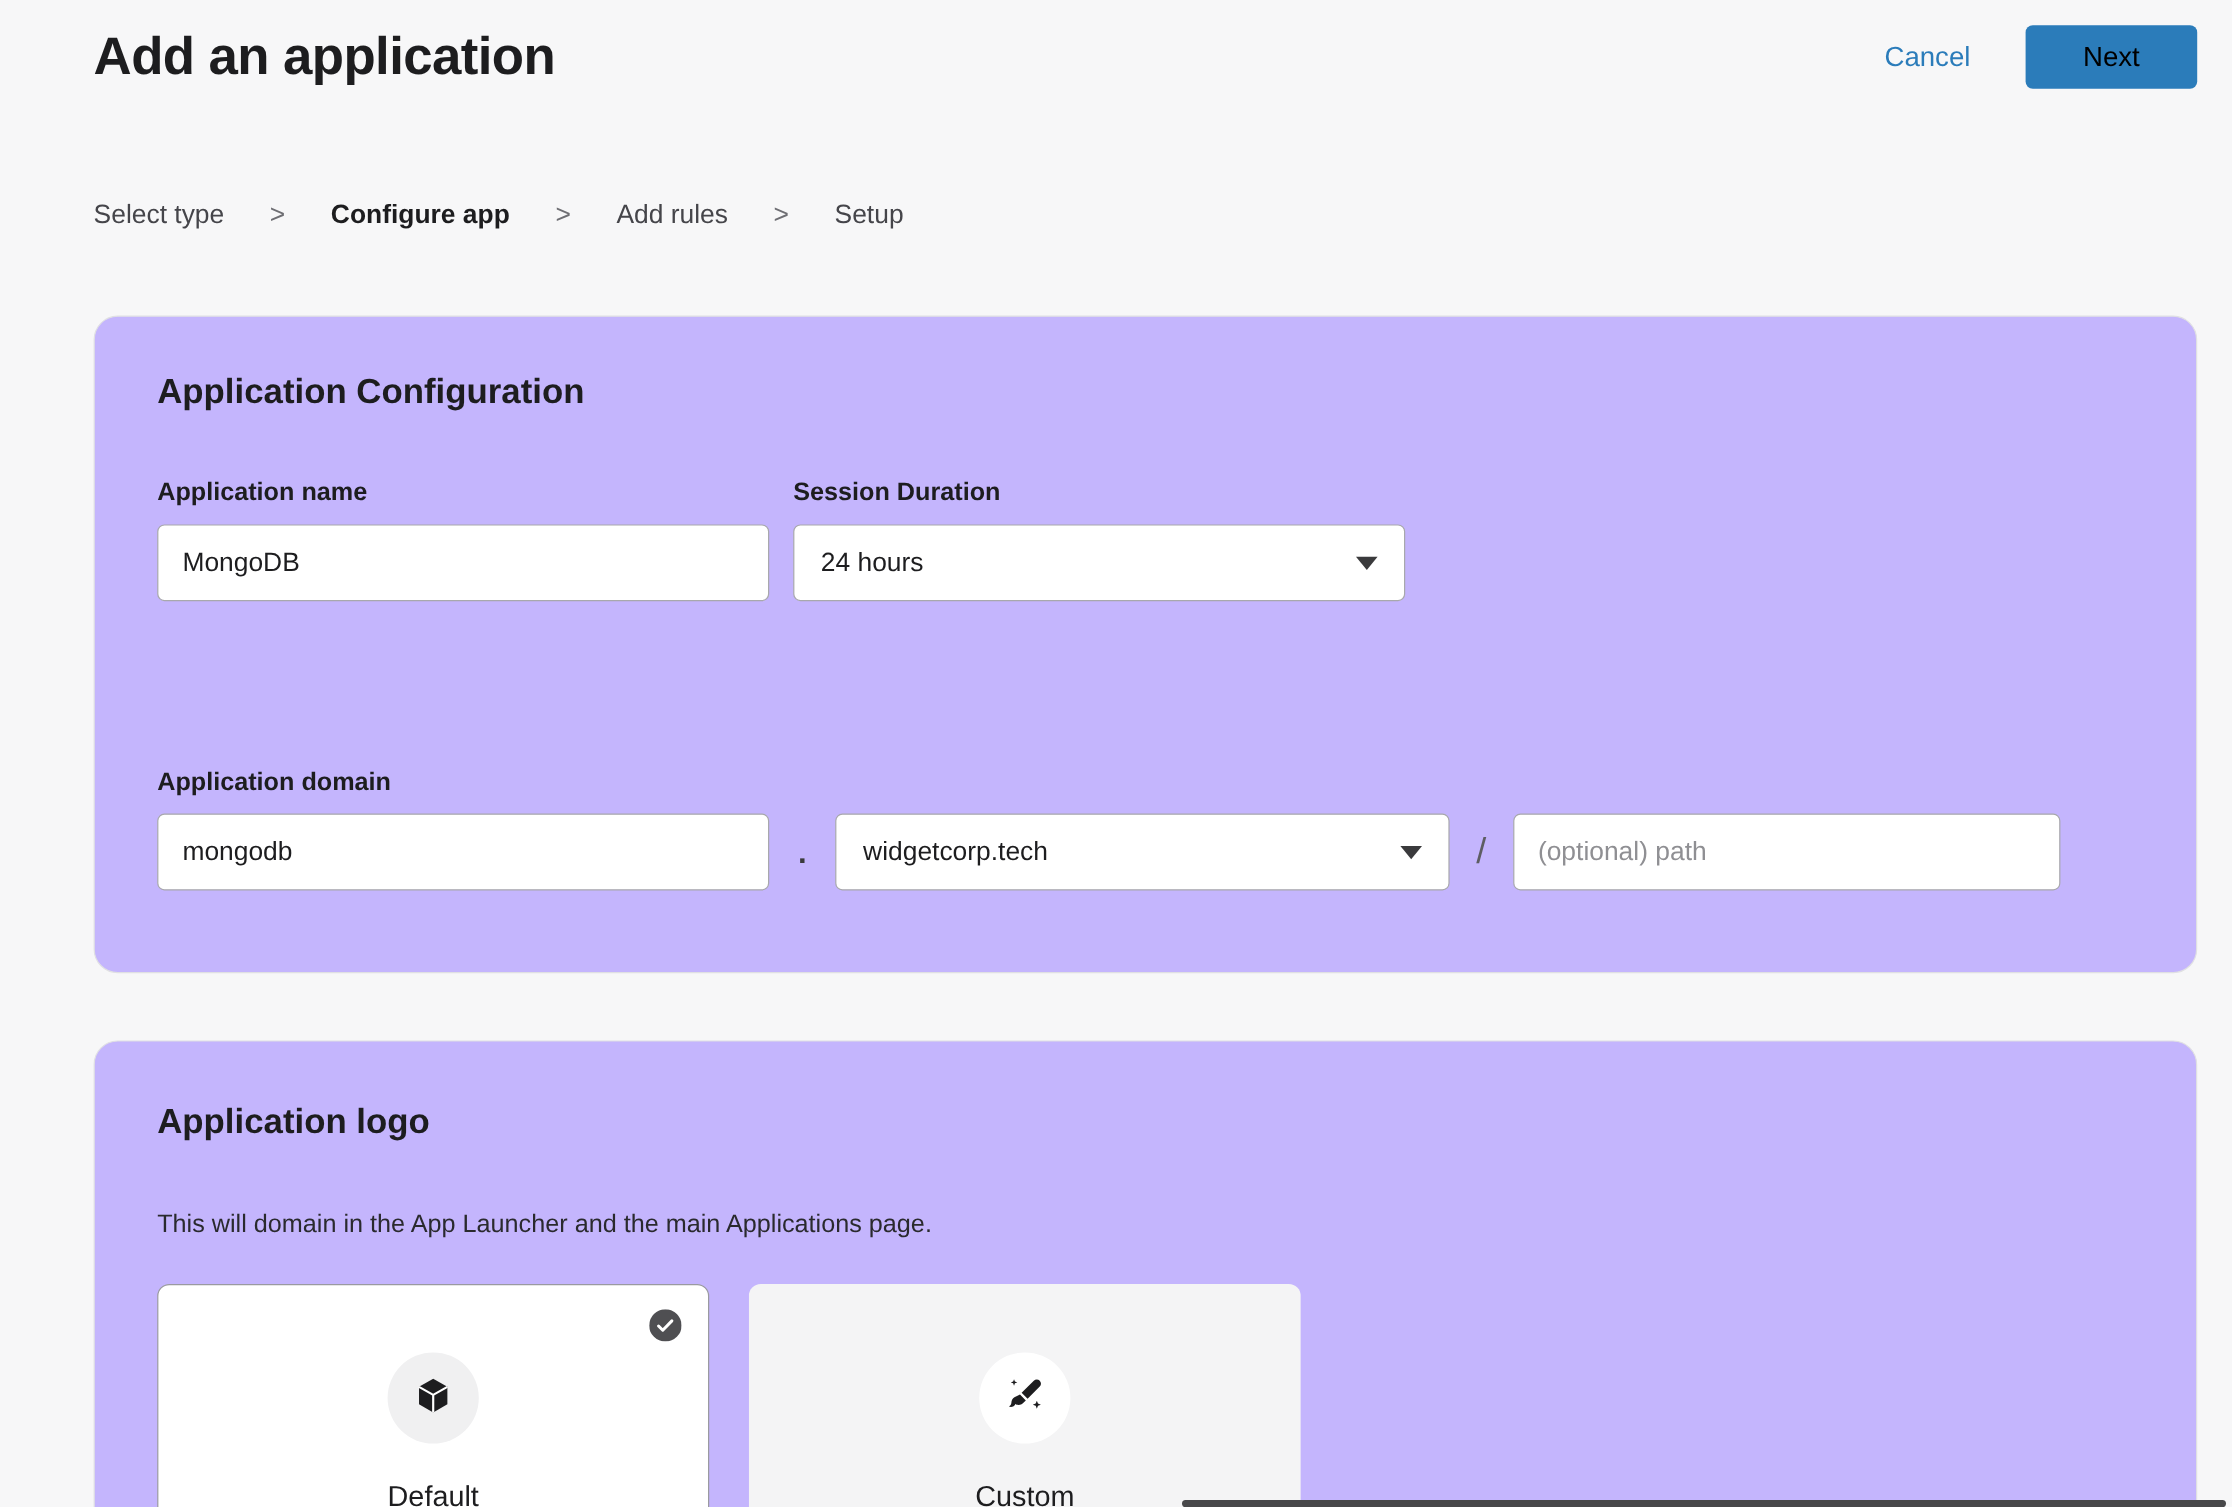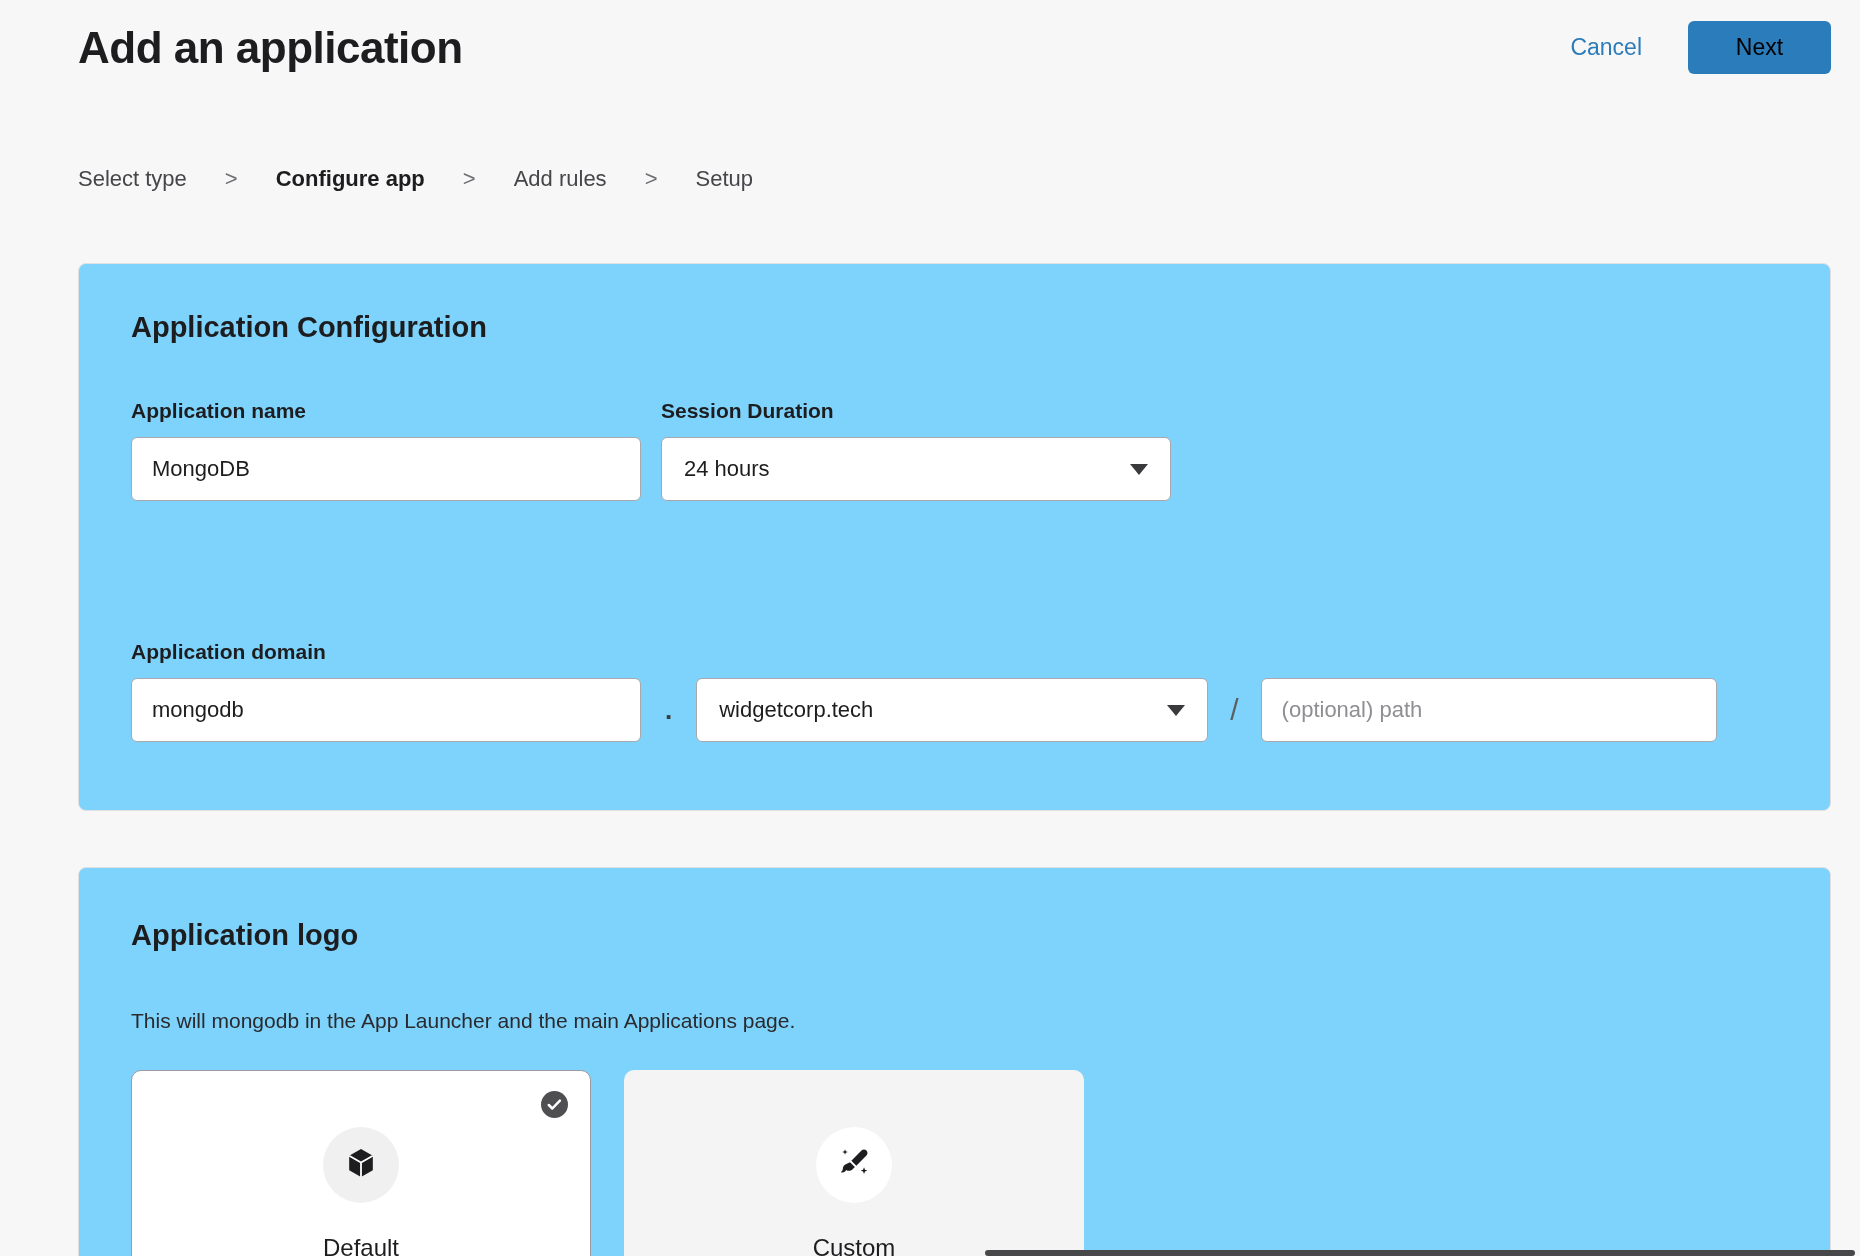--- a/index.html
+++ b/index.html
@@ -68,23 +68,23 @@
   }
   .step { cursor: pointer; }
   .step.active {
     font-weight: 700;
     color: #1d1d1f;
   }
   .sep { color: #6e6e73; }
 
   
   .card {
-    background: #7dd3fc;
+    background: #c4b5fd;
     border: 1px solid #e0e0e3;
-    border-radius: 8px;
+    border-radius: 20px;
     box-sizing: border-box;
   }
   .config-card {
     margin-top: 70px;
     padding: 46px 52px 68px 52px;
   }
   .logo-card {
     margin-top: 56px;
     padding: 50px 52px;
     height: 640px;
@@ -286,21 +286,21 @@
           <span class="caret"></span>
         </div>
         <span class="sep-slash">/</span>
         <input class="text-input path-input" type="text" placeholder="(optional) path" style="">
       </div>
     </div>
   </section>
 
   <section class="card logo-card">
     <h2>Application logo</h2>
-    <p class="logo-desc">This will mongodb in the App Launcher and the main Applications page.</p>
+    <p class="logo-desc">This will domain in the App Launcher and the main Applications page.</p>
 
     <div class="logo-options">
 
       <div class="logo-option selected">
         <span class="check-badge">
           <svg viewBox="0 0 27 27" width="27" height="27">
             <circle cx="13.5" cy="13.5" r="13.5" fill="#4f4f52"></circle>
             <path d="M7.8 14l3.5 3.5 7.6-7.8" stroke="#ffffff" stroke-width="2.5" fill="none" stroke-linecap="round" stroke-linejoin="round"></path>
           </svg>
         </span>

